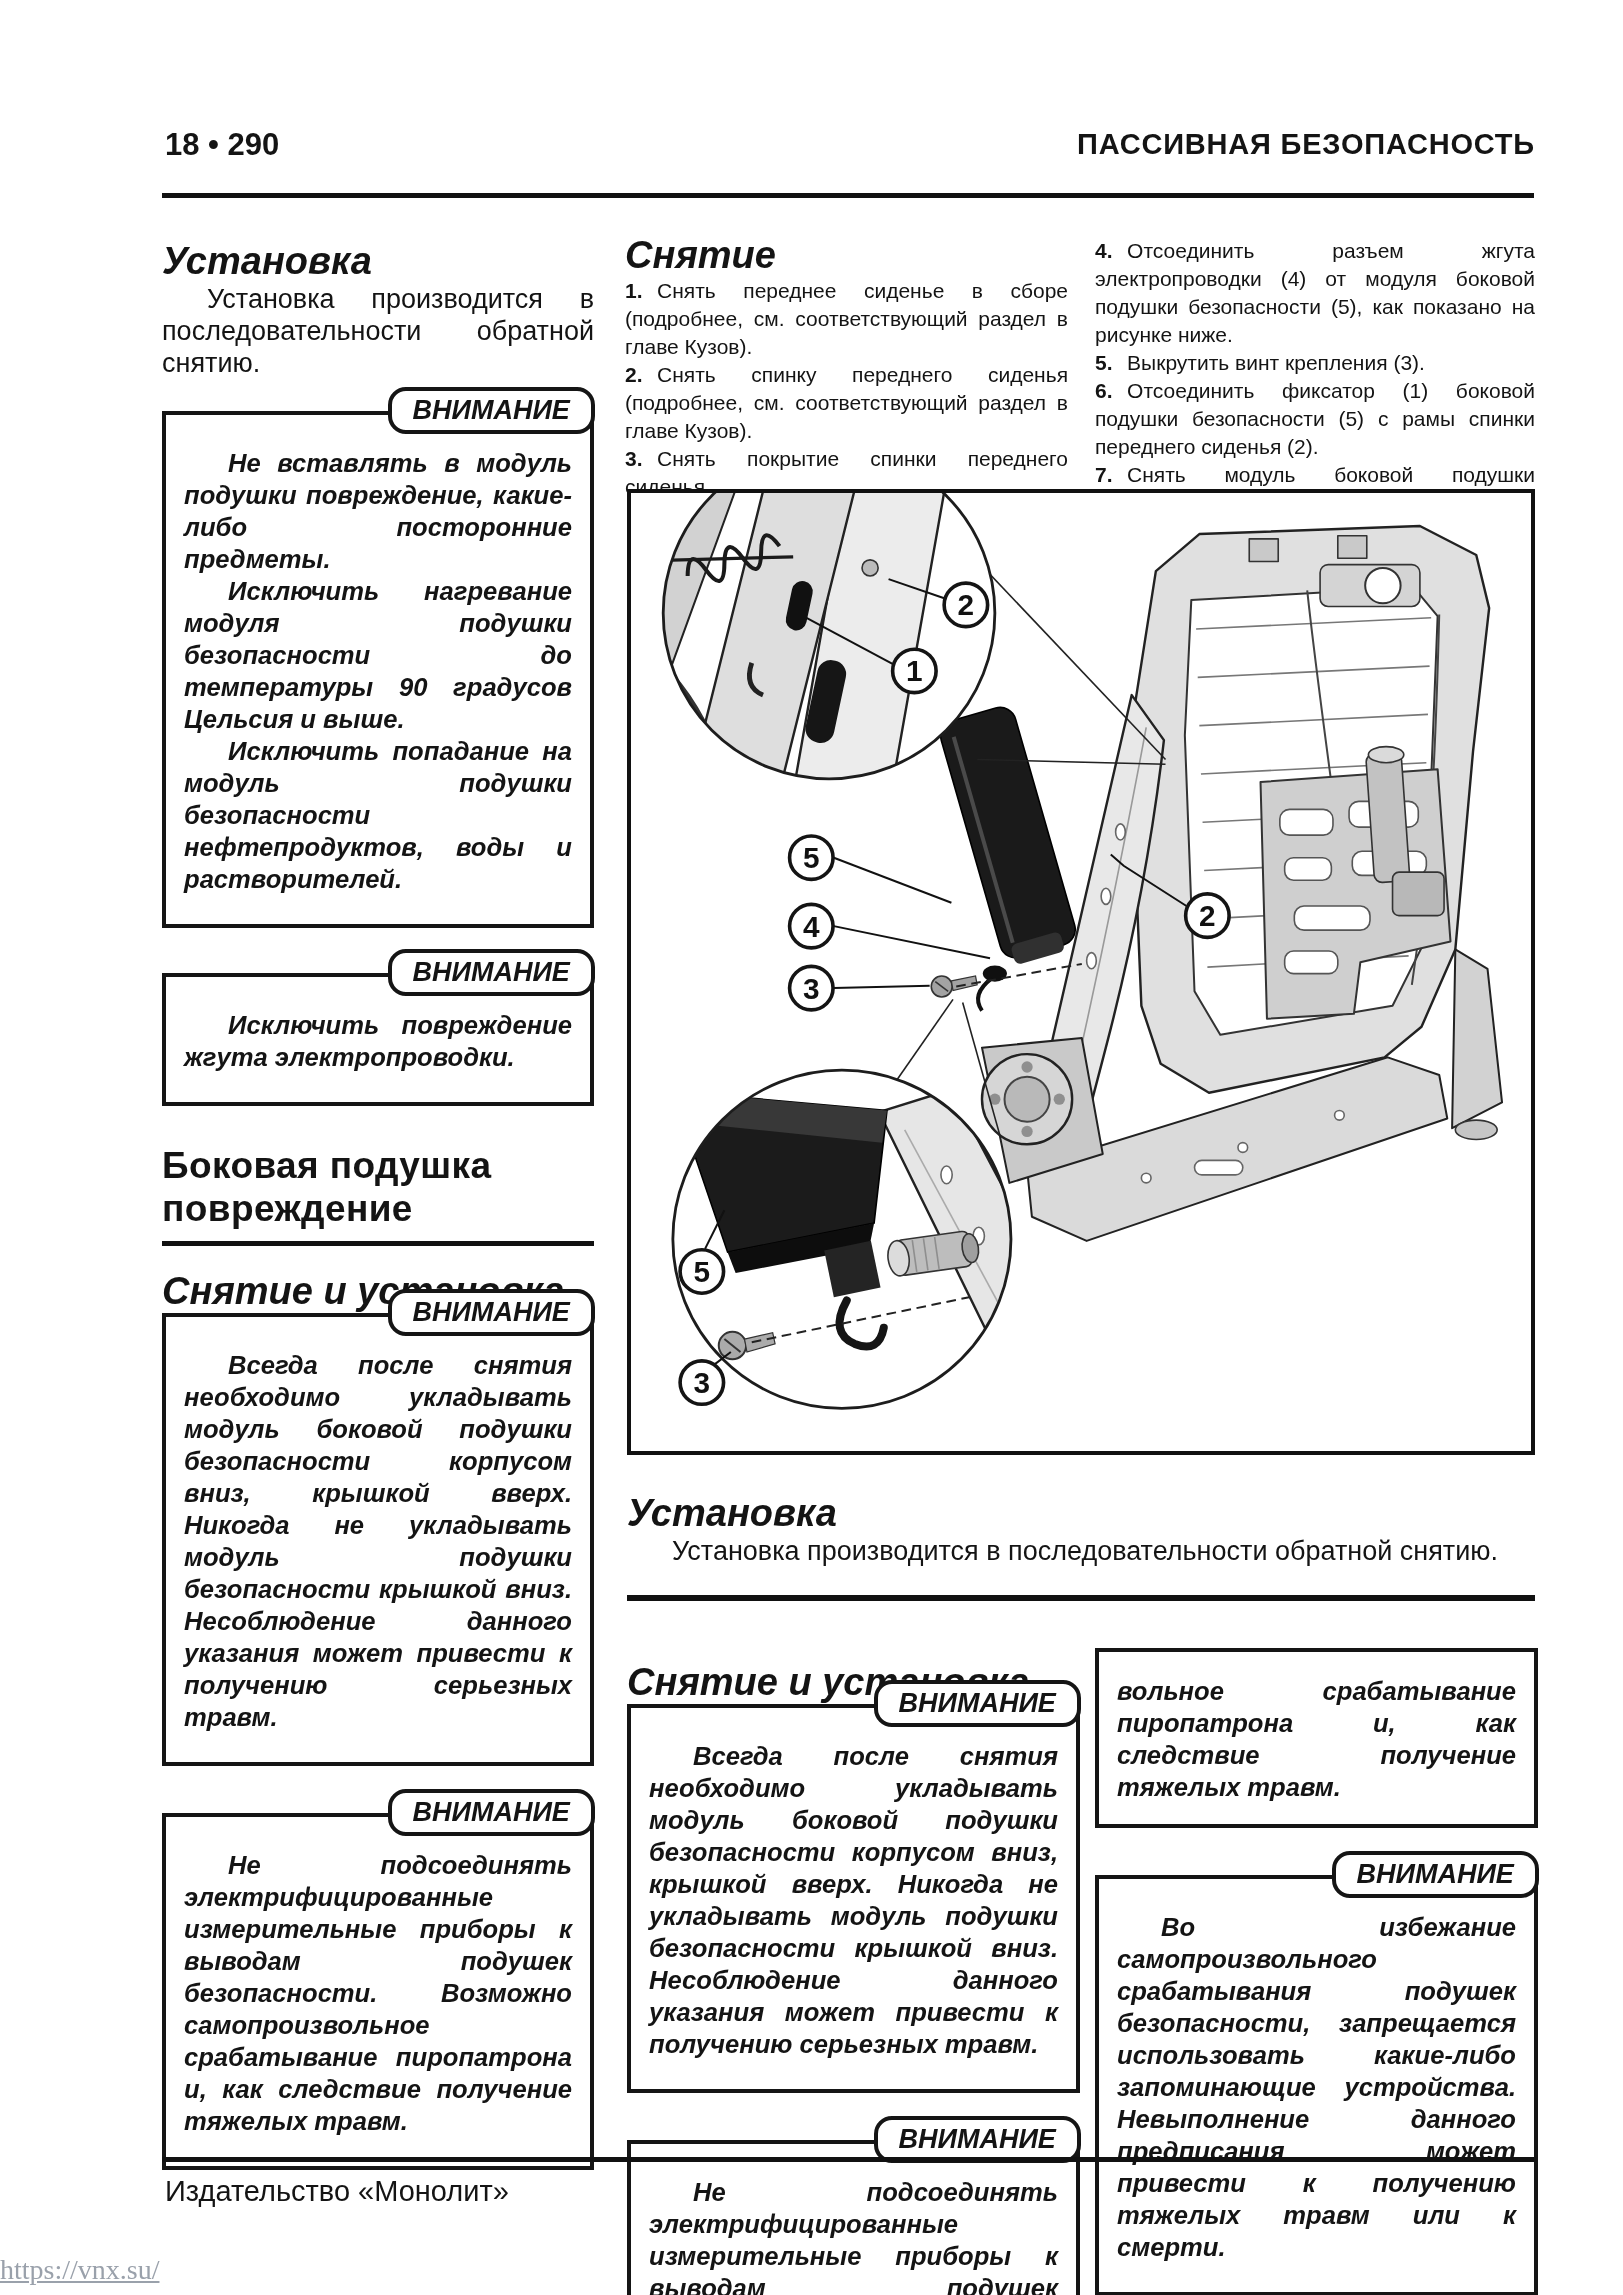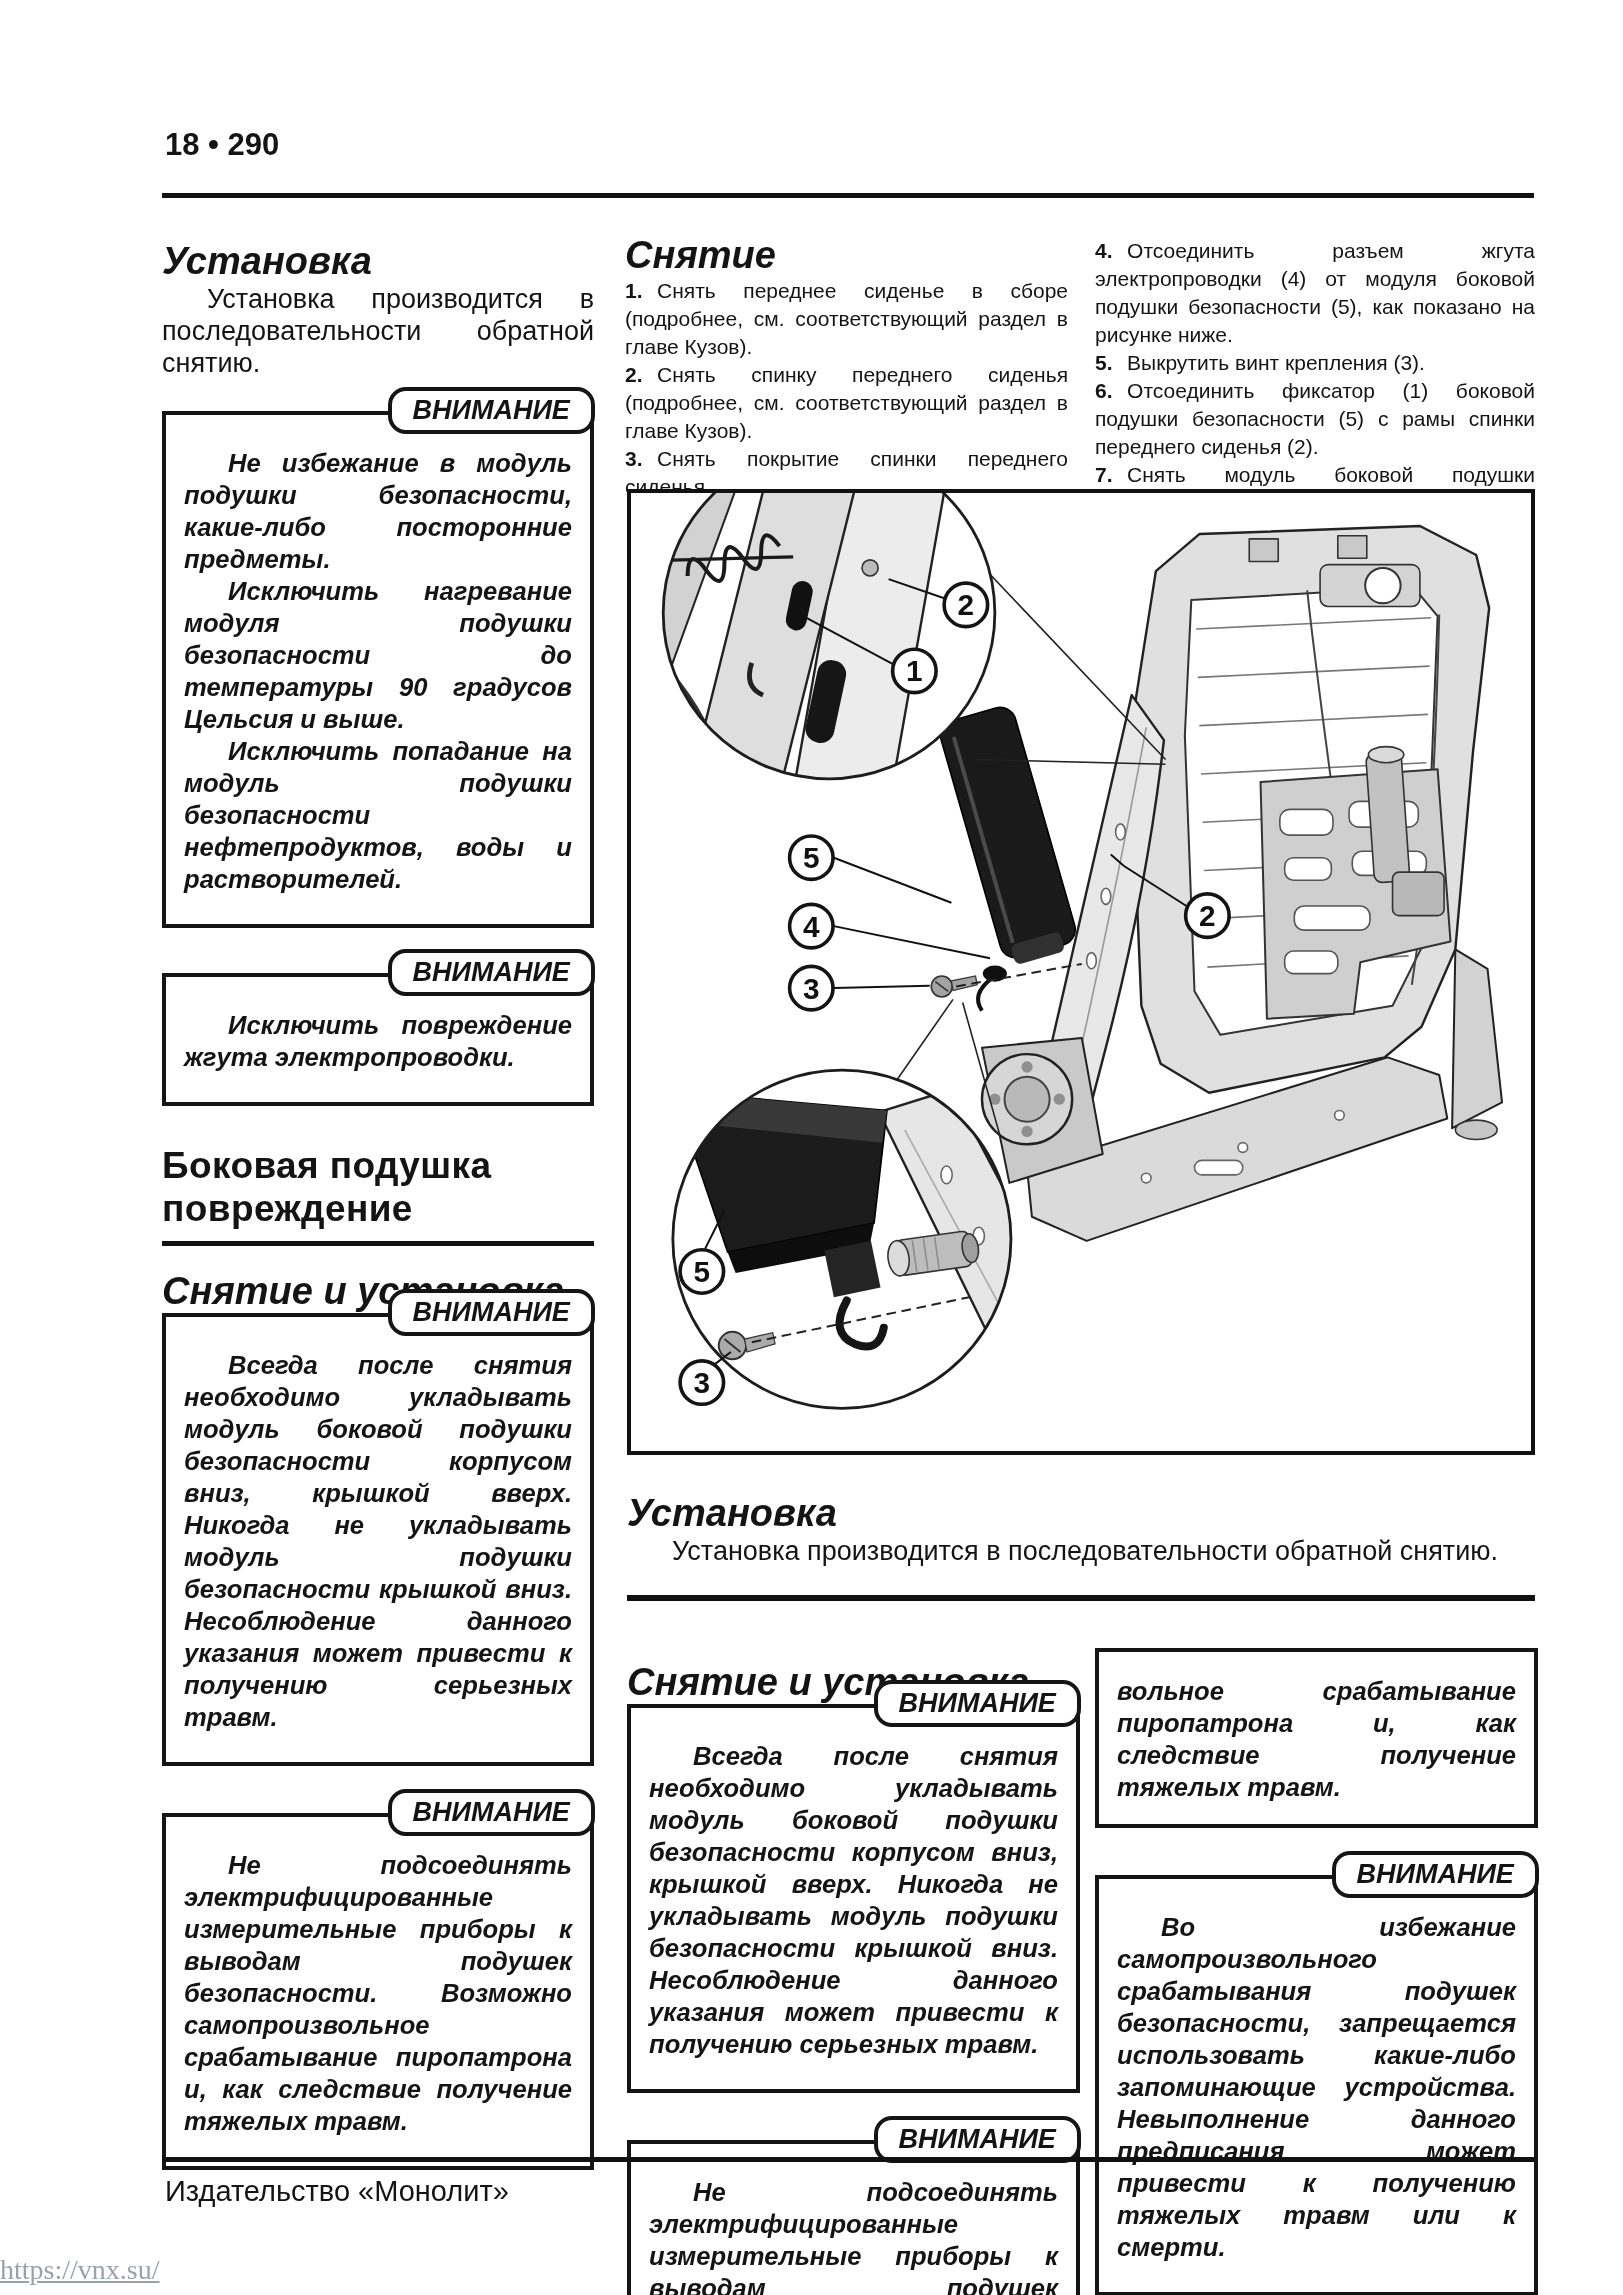--- a/index.html
+++ b/index.html
@@ -49,29 +49,30 @@
   .mb40{margin-bottom:32px;} .mb44{margin-bottom:36px;} .mb48{margin-bottom:39px;}
   .mb56{margin-bottom:45px;} .mb58{margin-bottom:47px;}
   svg text.callout { font-family:"Liberation Sans",sans-serif; font-weight:bold; font-size:37px; fill:#111; }
 </style>
 </head>
 <body>
 
 <div class="page">
 
   <div class="pageno">18 • 290</div>
+  <div class="htitle">ПАССИВНАЯ БЕЗОПАСНОСТЬ</div>
   <div class="hrule"></div>
 
   <div class="col1">
     <h3 class="sub mb26">Установка</h3>
     <p class="bodytext indent mb40">Установка производится в последовательности обратной снятию.</p>
 
     <div class="warnbox mb56">
       <span class="wtab">ВНИМАНИЕ</span>
-      <p>Не избежание в модуль подушки безопасности, какие-либо посторонние предметы.</p>
+      <p>Не вставлять в модуль подушки повреждение, какие-либо посторонние предметы.</p>
       <p>Исключить нагревание модуля подушки безопасности до температуры 90 градусов Цельсия и выше.</p>
       <p>Исключить попадание на модуль подушки безопасности нефтепродуктов, воды и растворителей.</p>
     </div>
 
     <div class="warnbox mb48">
       <span class="wtab">ВНИМАНИЕ</span>
       <p>Исключить повреждение жгута электропроводки.</p>
     </div>
 
     <div class="mb30">

